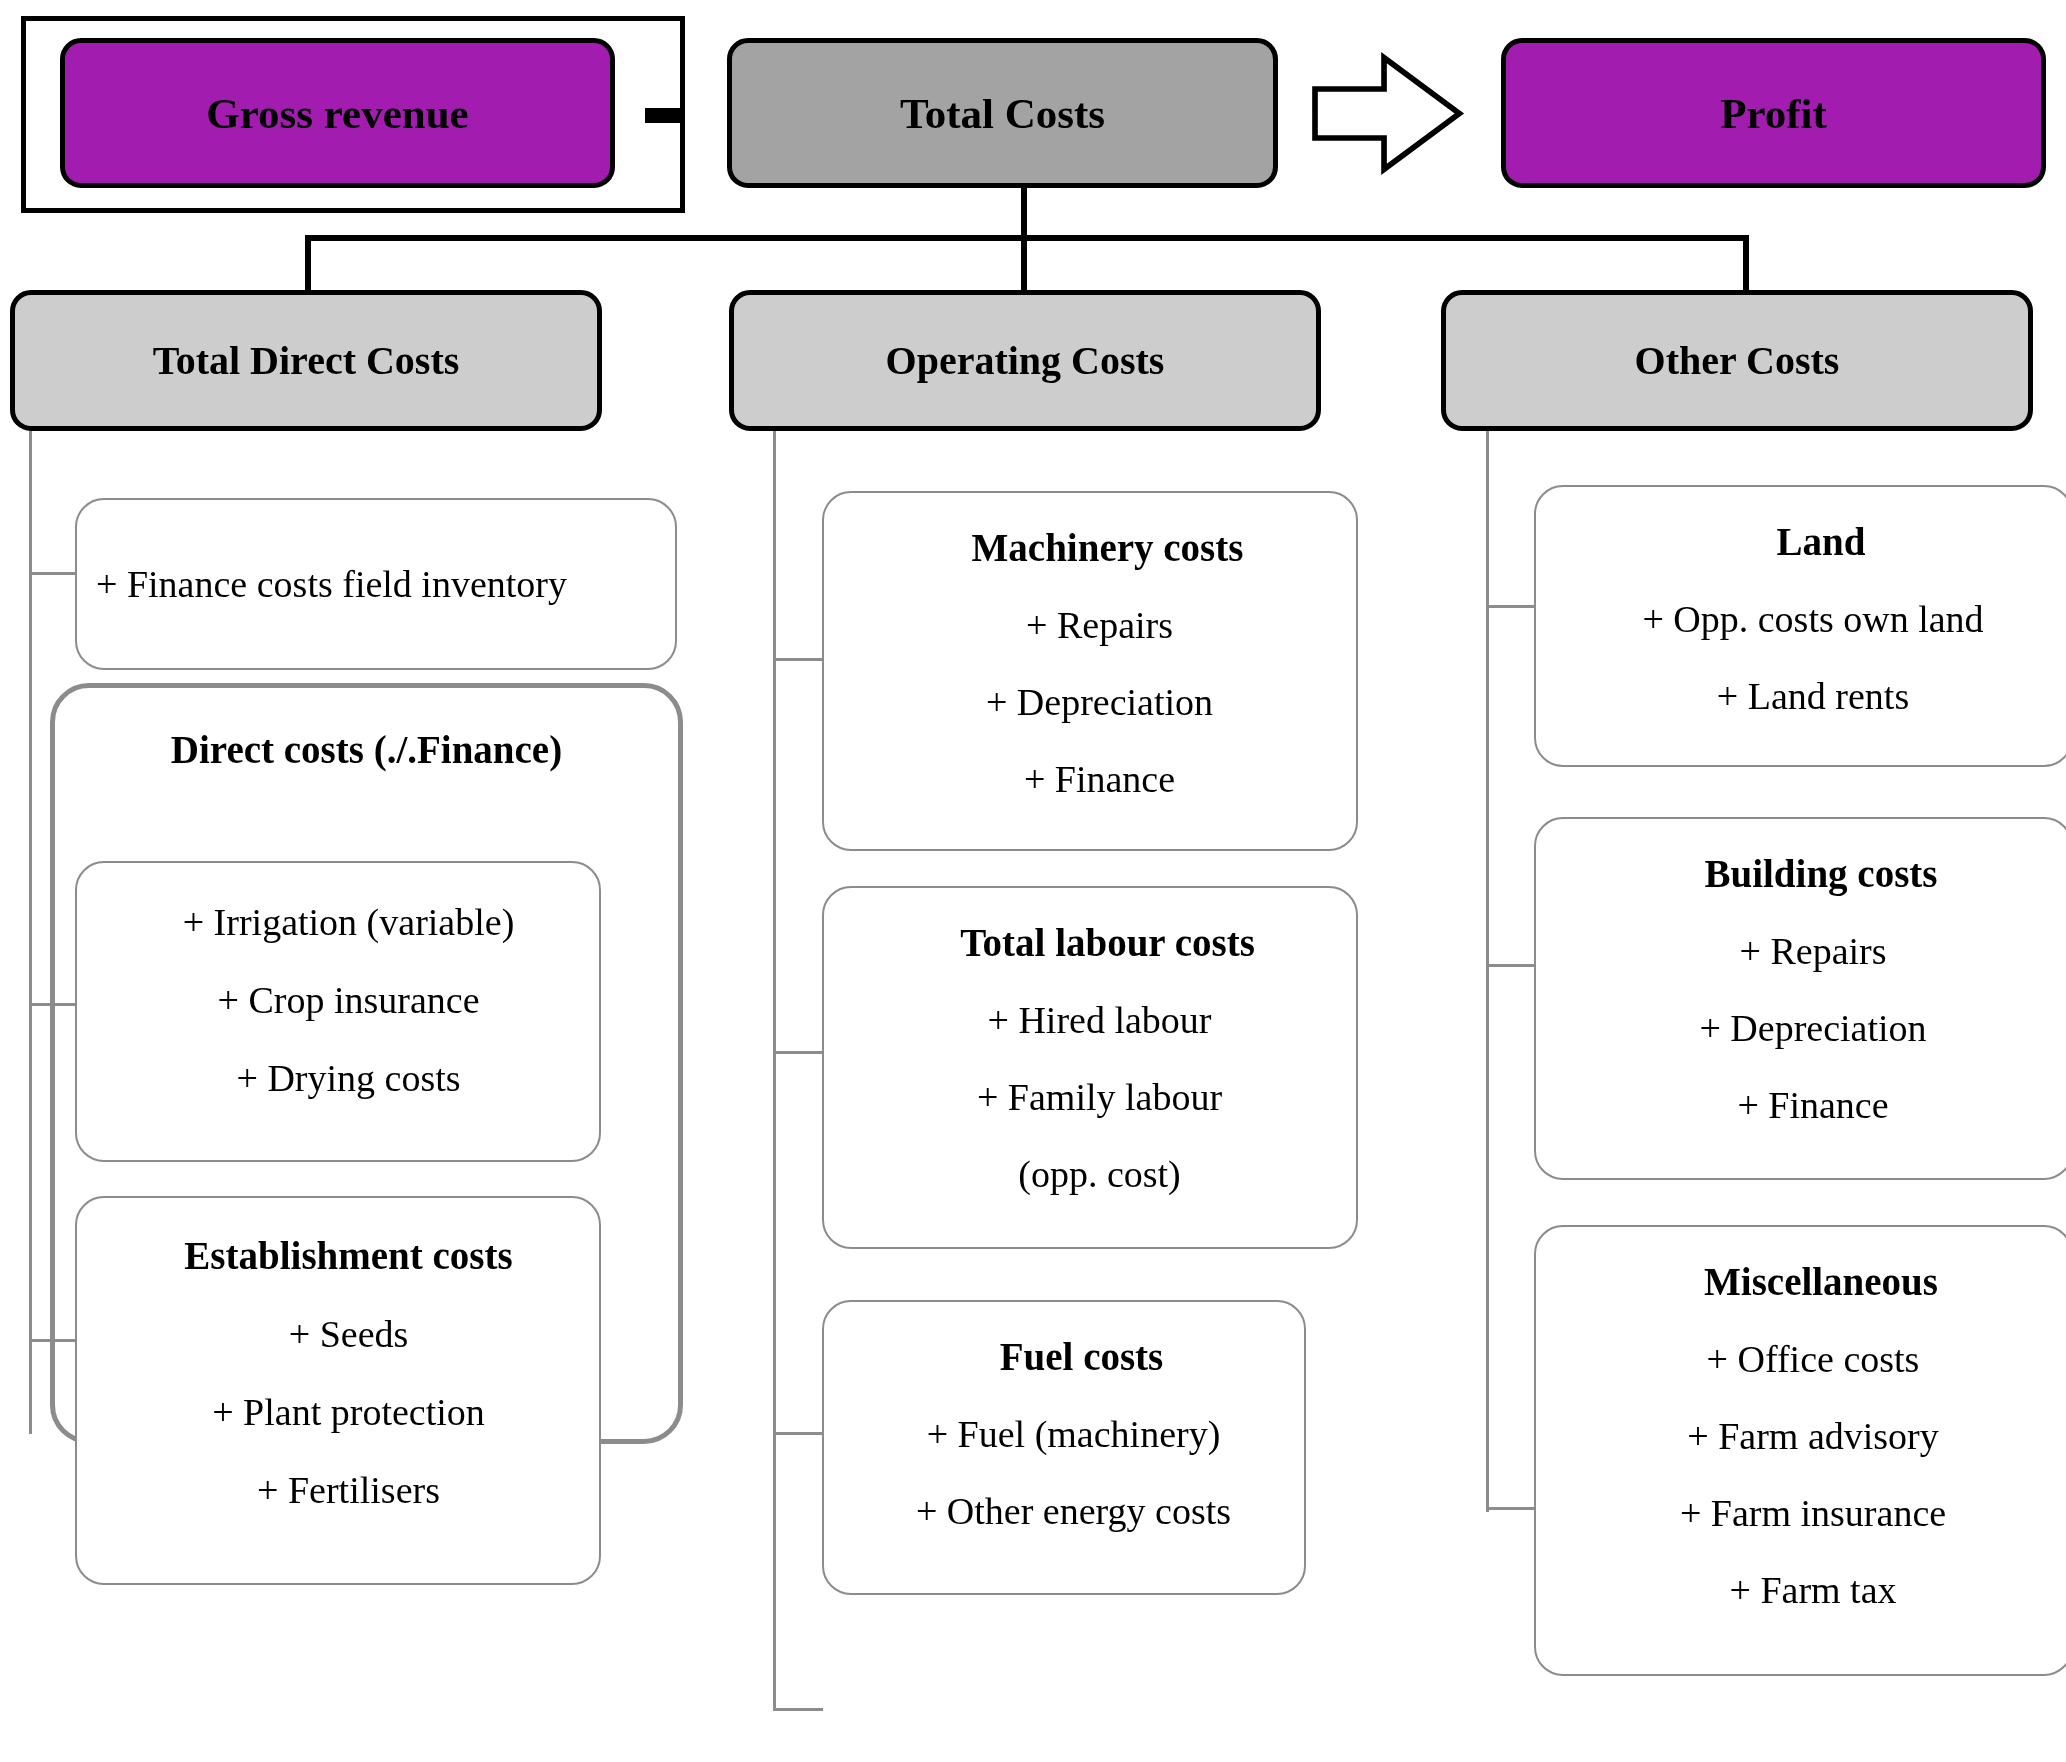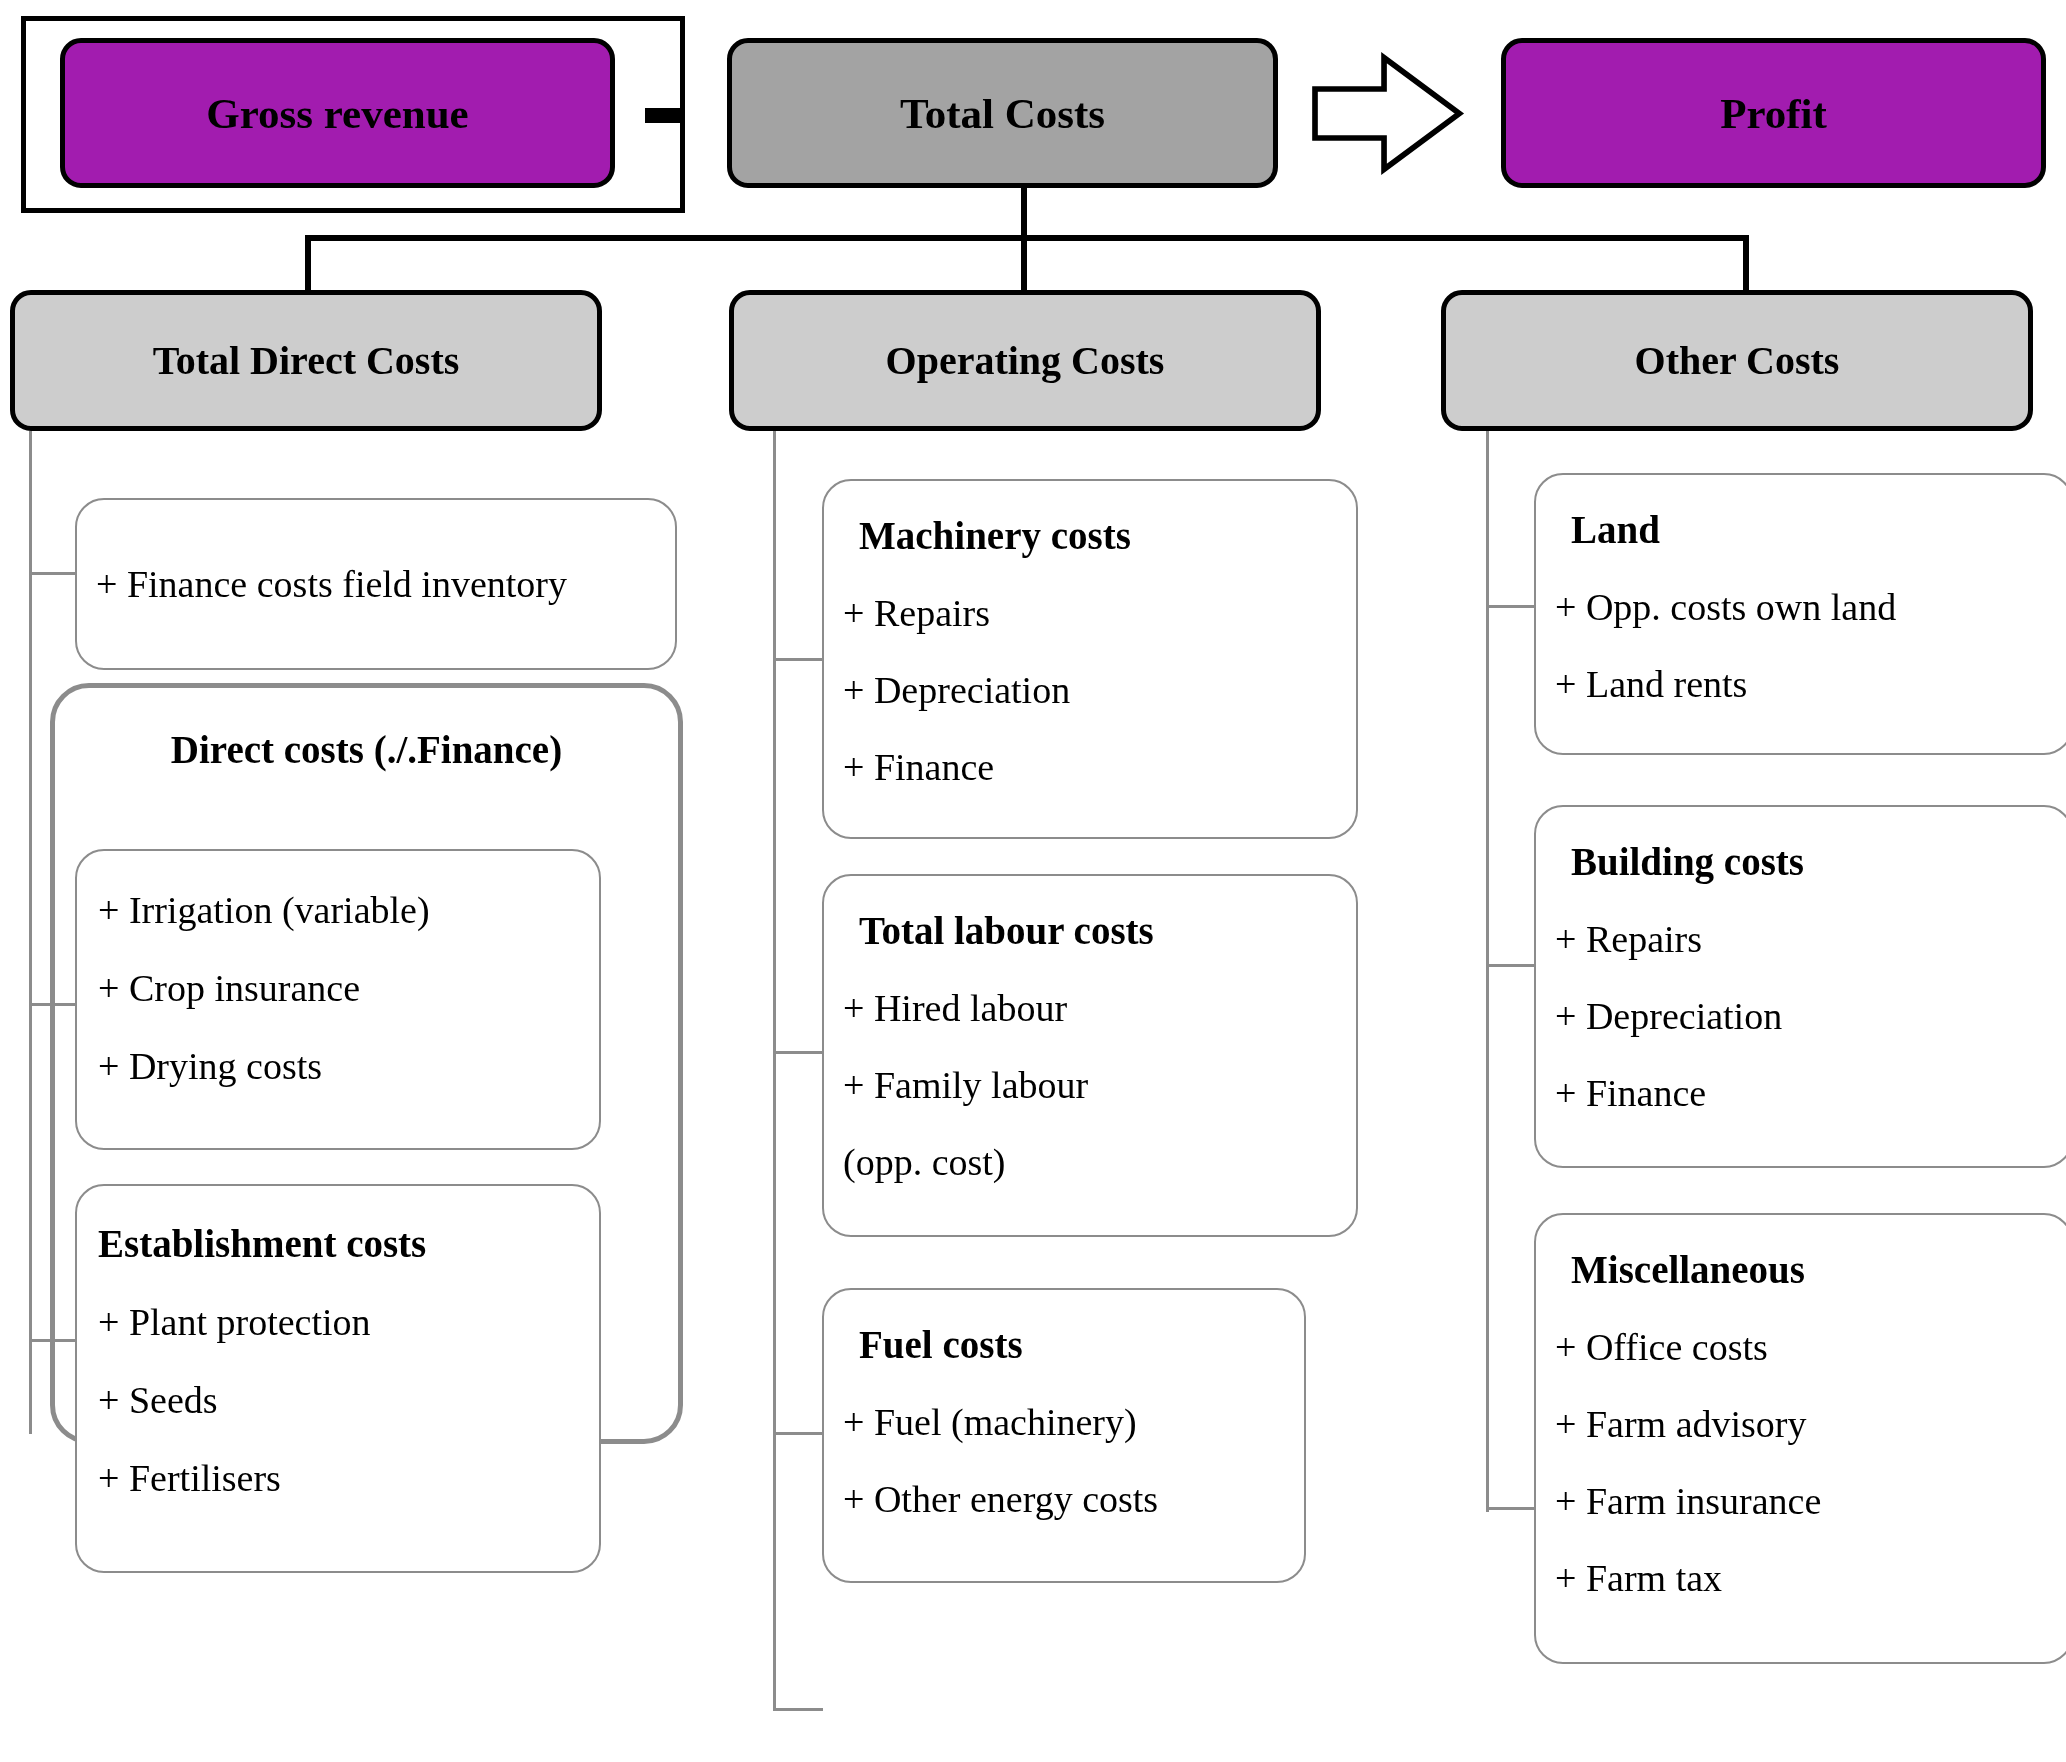--- a/index.html
+++ b/index.html
@@ -14,21 +14,21 @@
   .soft{border:3.1px solid #8c8c8c;border-radius:29px;background:#fff;}
   .soft.thin{border-width:2.5px;}
   .group{border:5.6px solid #8c8c8c;border-radius:39px;background:transparent;}
 
   .title{font-weight:bold;}
   .t-top{font-size:43px;}
   .t-cat{font-size:40px;}
   .t-sub{font-size:39px;}
   .t-item{font-size:38px;}
 
-  .listbox{display:block;text-align:left;}
+  .listbox{display:block;text-align:center;margin-top:12px;}
   .listbox .hd{font-weight:bold;font-size:39px;line-height:1.0;margin:0 0 3.8px 21px;}
   .listbox .li{font-size:38px;line-height:1.0;margin:0 0 3.8px 2.5px;}
 
   
   .ln{position:absolute;background:#000;}
   .lnG{position:absolute;background:#8c8c8c;}
 
   
   #outer-frame{position:absolute;left:20.7px;top:15.7px;width:664px;height:197px;border:5.6px solid #000;box-sizing:border-box;background:transparent;}
 
@@ -97,22 +97,22 @@
   </div>
 
   <div class="box soft thin listbox" style="left:75px;top:849px;width:526px;height:301px;padding:40px 0 0 0;">
     <div class="li" style="margin-left:21px;margin-bottom:40px;">+ Irrigation (variable)</div>
     <div class="li" style="margin-left:21px;margin-bottom:40px;">+ Crop insurance</div>
     <div class="li" style="margin-left:21px;">+ Drying costs</div>
   </div>
 
   <div class="box soft thin listbox" style="left:75px;top:1184px;width:526px;height:389px;padding:38px 0 0 0;">
     <div class="hd" style="margin-left:21px;margin-bottom:40px;">Establishment costs</div>
+    <div class="li" style="margin-left:21px;margin-bottom:40px;">+ Seeds</div>
     <div class="li" style="margin-left:21px;margin-bottom:40px;">+ Plant protection</div>
-    <div class="li" style="margin-left:21px;margin-bottom:40px;">+ Seeds</div>
     <div class="li" style="margin-left:21px;">+ Fertilisers</div>
   </div>
 
   <div class="lnG" style="left:773px;top:431px;width:3.1px;height:1278px;"></div>
   <div class="lnG" style="left:773px;top:658px;width:50px;height:2.5px;"></div>
   <div class="lnG" style="left:773px;top:1051px;width:50px;height:2.5px;"></div>
   <div class="lnG" style="left:773px;top:1432px;width:50px;height:2.5px;"></div>
   <div class="lnG" style="left:773px;top:1708px;width:50px;height:2.5px;"></div>
 
   <div class="box soft thin listbox" style="left:822px;top:479px;width:536px;height:360px;padding:35px 0 0 0;">

